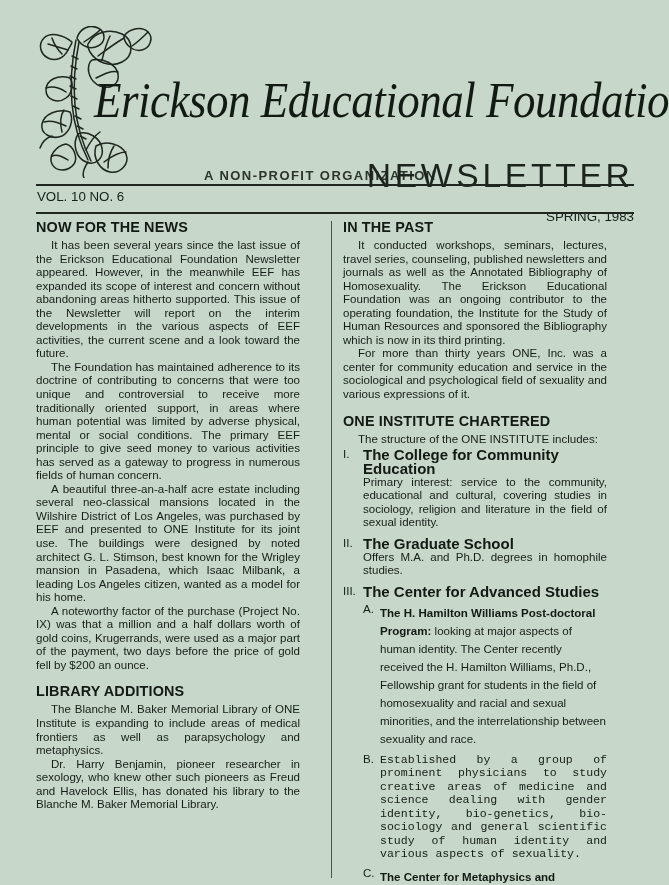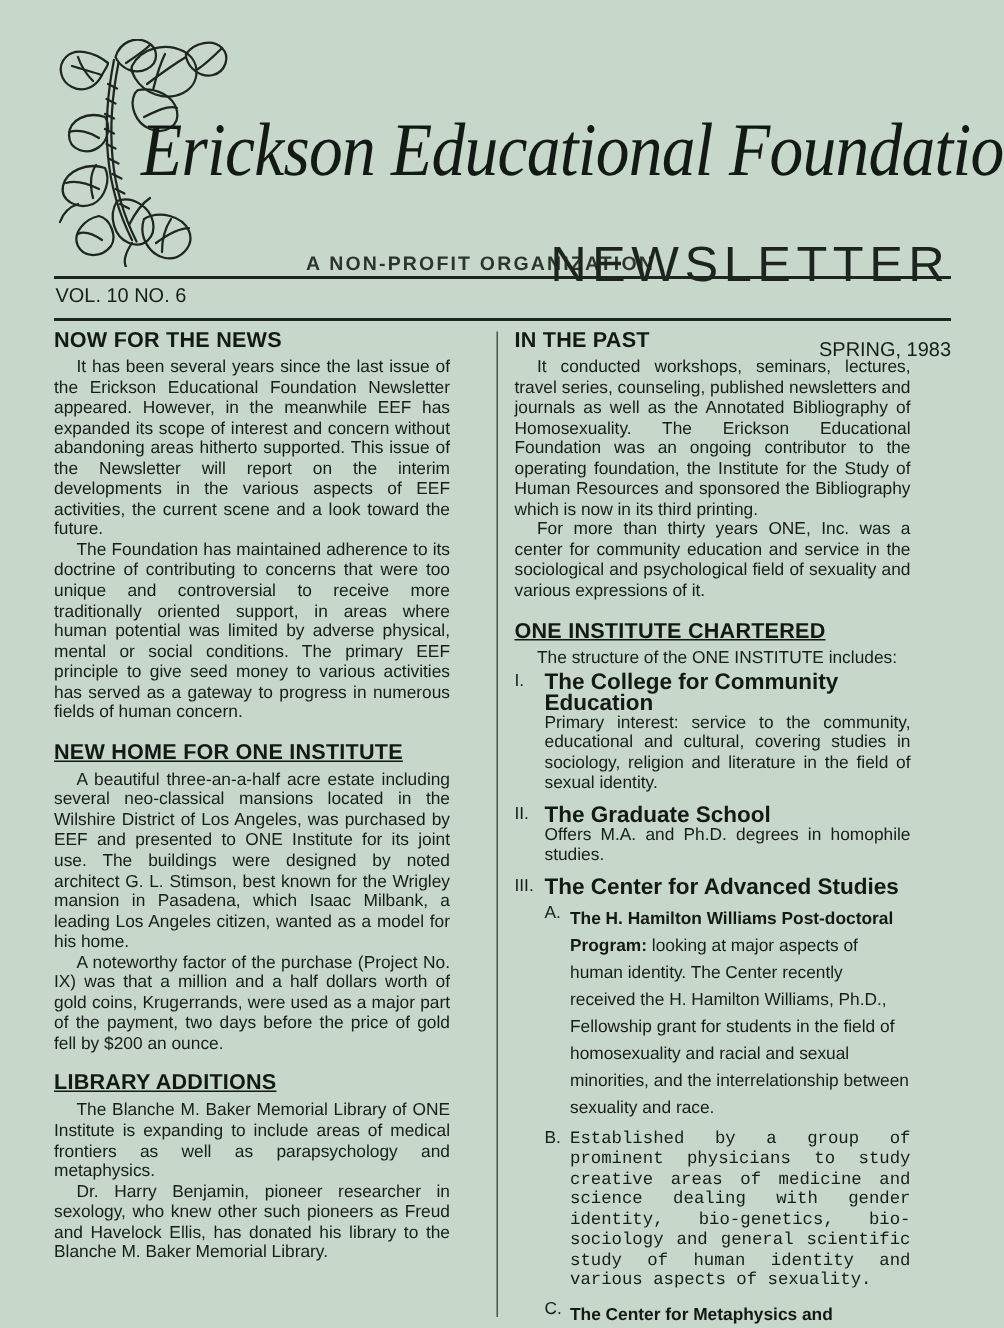--- a/index.html
+++ b/index.html
@@ -90,21 +90,21 @@
     width: 598px; height: 1.6px;
     background: #1d261f;
   }
   .volbar {
     position: absolute;
     left: 36px; top: 189px;
     width: 598px; height: 22px;
     font-size: 13.3px;
   }
   .volbar .vol { position: absolute; left: 1px; top: 0; white-space: nowrap; }
-  .volbar .season { position: absolute; right: 0px; top: 16px; white-space: nowrap; margin-top: 20px; }
+  .volbar .season { position: absolute; right: 0px; top: 0; white-space: nowrap; margin-top: 20px; }
 
   
   .cols {
     position: absolute;
     left: 36px; top: 219px;
     width: 598px; height: 660px;
   }
 
   .divider {
     position: absolute;
@@ -123,21 +123,21 @@
 
   h2.sect {
     font-size: 14.4px;
     font-weight: bold;
     letter-spacing: 0.15px;
     line-height: 1.18;
     margin: 0 0 3px 0;
     color: #121a14;
   }
   .col-left  h2.sect { margin-top: 0; }
-  .gap-h2 { margin-top: 11px !important; text-decoration: underline; }
+  .gap-h2 { margin-top: 11px !important; }
 
   p.body {
     font-size: 11.55px;
     line-height: 13.55px;
     text-align: justify;
     text-justify: inter-word;
     text-indent: 15px;
     margin: 0;
     color: #151e18;
     hyphens: none;
@@ -284,21 +284,20 @@
   <div class="cols">
 
     <div class="divider"></div>
 
     <div class="col col-left">
 
       <h2 class="sect">NOW FOR THE NEWS</h2>
       <p class="body">It has been several years since the last issue of the Erickson Educational Foundation Newsletter appeared. However, in the meanwhile EEF has expanded its scope of interest and concern without abandoning areas hitherto supported. This issue of the Newsletter will report on the interim developments in the various aspects of EEF activities, the current scene and a look toward the future.</p>
       <p class="body">The Foundation has maintained adherence to its doctrine of contributing to concerns that were too unique and controversial to receive more traditionally oriented support, in areas where human potential was limited by adverse physical, mental or social conditions. The primary EEF principle to give seed money to various activities has served as a gateway to progress in numerous fields of human concern.</p>
 
-      <h2 class="sect gap-h2">NEW HOME FOR ONE INSTITUTE</h2>
       <p class="body">A beautiful three-an-a-half acre estate including several neo-classical mansions located in the Wilshire District of Los Angeles, was purchased by EEF and presented to ONE Institute for its joint use. The buildings were designed by noted architect G. L. Stimson, best known for the Wrigley mansion in Pasadena, which Isaac Milbank, a leading Los Angeles citizen, wanted as a model for his home.</p>
       <p class="body">A noteworthy factor of the purchase (Project No. IX) was that a million and a half dollars worth of gold coins, Krugerrands, were used as a major part of the payment, two days before the price of gold fell by $200 an ounce.</p>
 
       <h2 class="sect gap-h2">LIBRARY ADDITIONS</h2>
       <p class="body">The Blanche M. Baker Memorial Library of ONE Institute is expanding to include areas of medical frontiers as well as parapsychology and metaphysics.</p>
       <p class="body">Dr. Harry Benjamin, pioneer researcher in sexology, who knew other such pioneers as Freud and Havelock Ellis, has donated his library to the Blanche M. Baker Memorial Library.</p>
     </div>
 
     <div class="col col-right">
 

